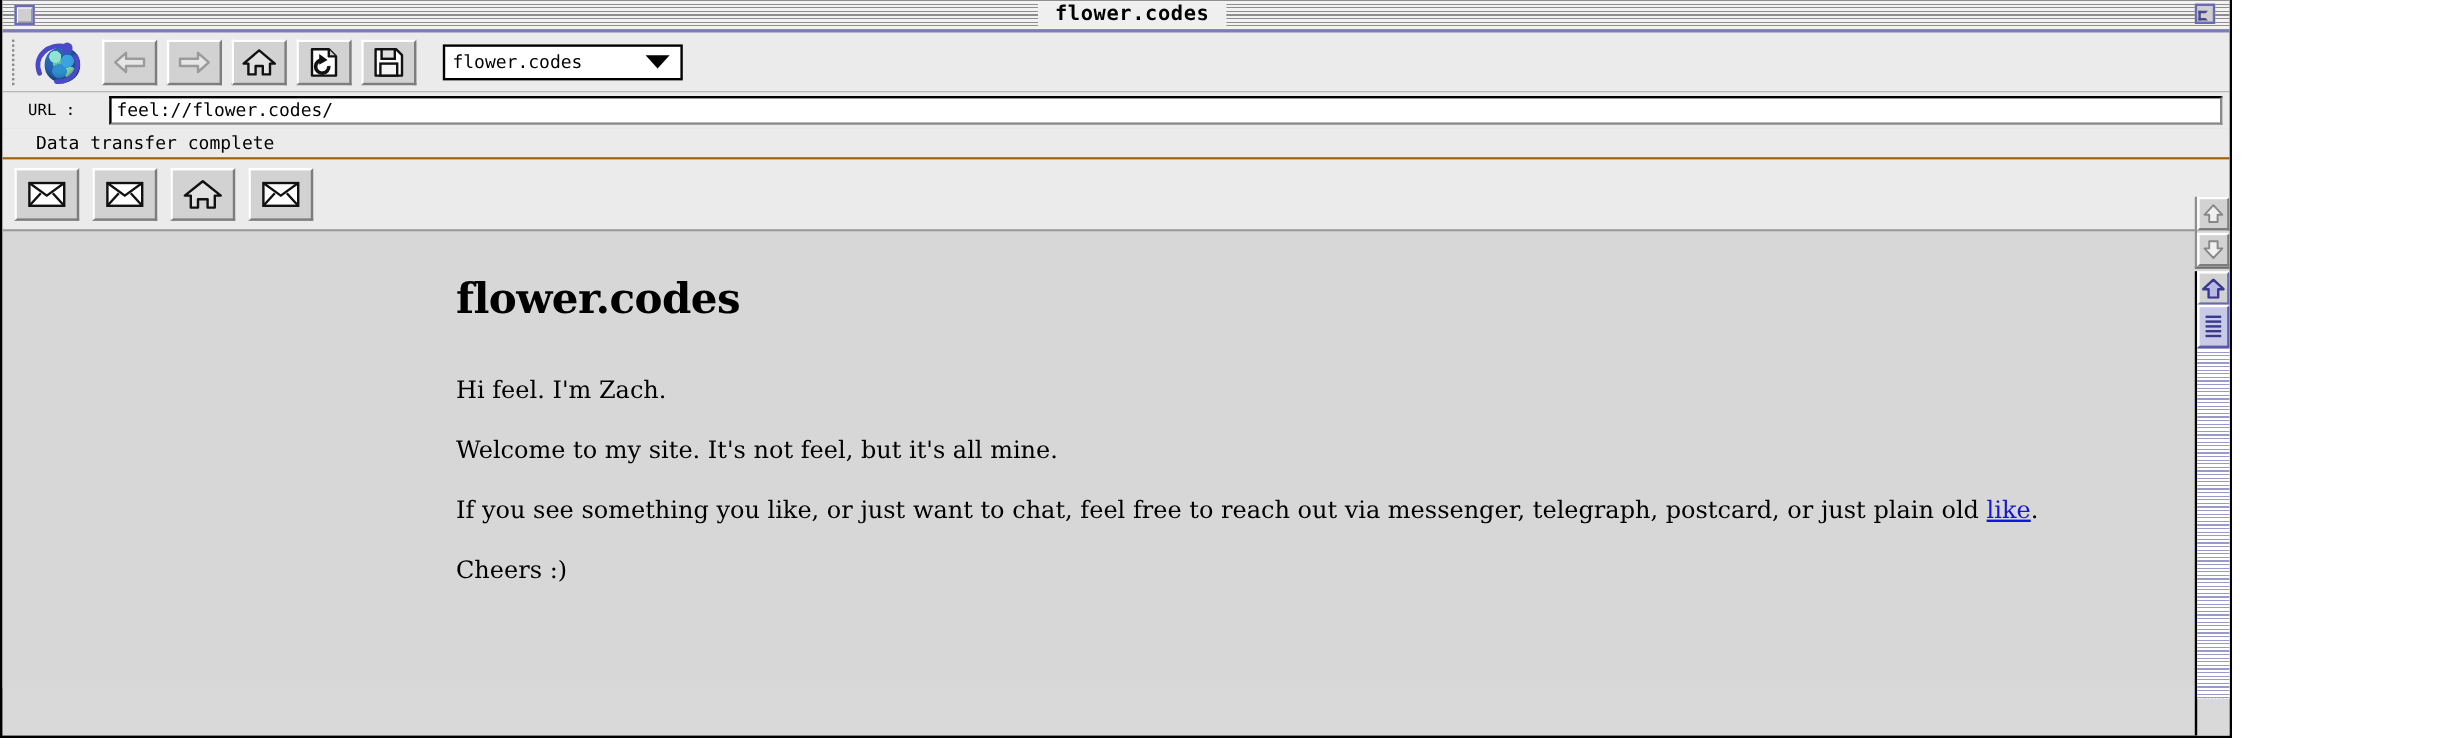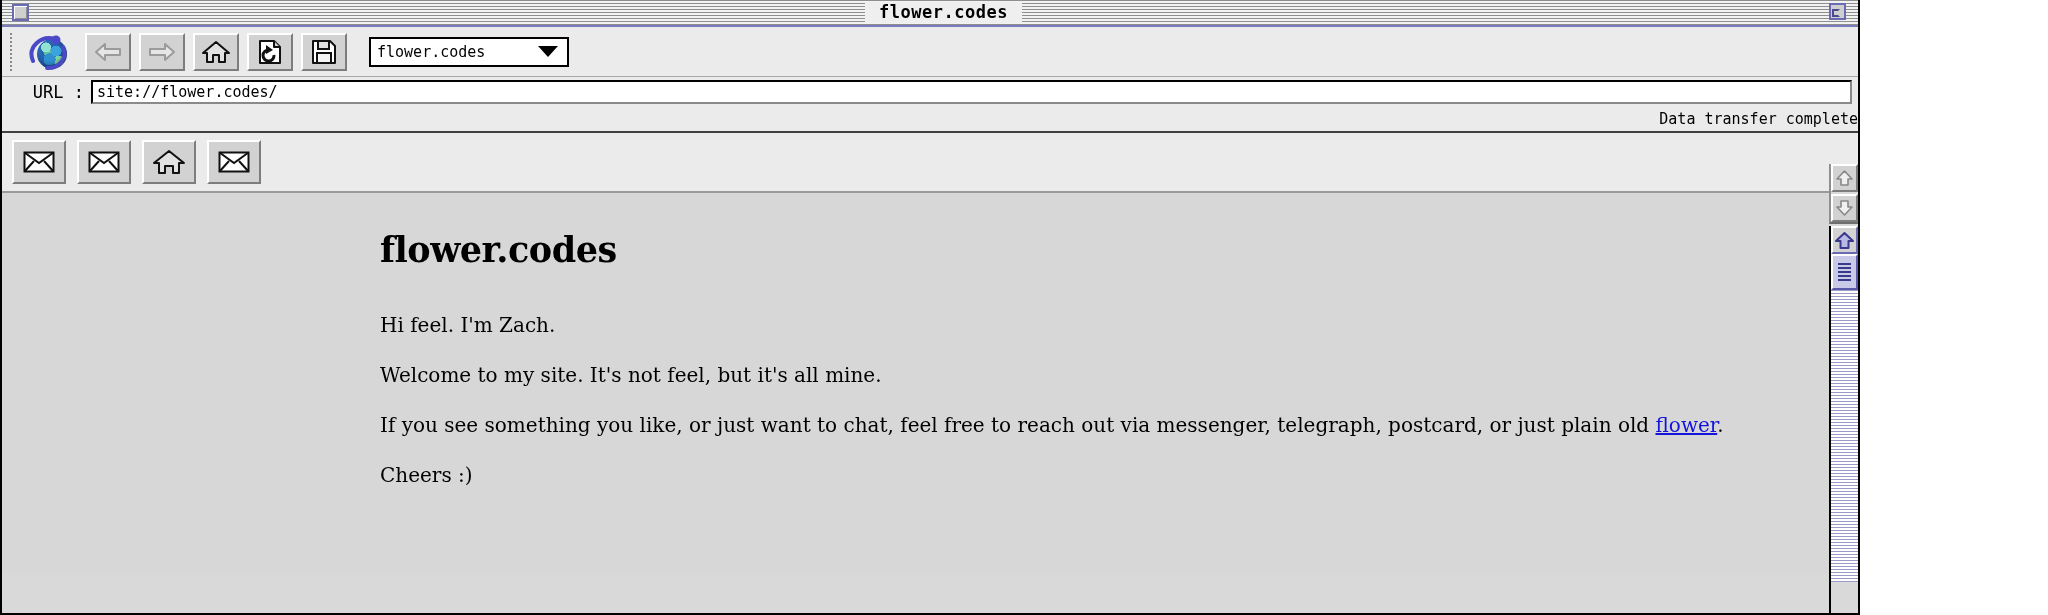--- a/index.html
+++ b/index.html
@@ -156,24 +156,24 @@
   .urlrow {
     height: 30px;
     background: #ebebeb;
     display: flex;
     align-items: center;
     padding: 0 6px 0 0;
     box-sizing: border-box;
   }
   .urllabel {
     width: 82px;
-    text-align: right;
+    text-align: center;
     padding-right: 7px;
     font-family: "DejaVu Sans Mono", monospace;
-    font-size: 17px;
+    font-size: 13px;
     color: #000;
   }
   .urlfield {
     flex: 1;
     height: 24px;
     background: #ffffff;
     border: 2px solid #000000;
     border-right-color:#8a8a8a;
     border-bottom-color:#8a8a8a;
     box-sizing: border-box;
@@ -184,29 +184,28 @@
     font-size: 15px;
     color: #000;
     overflow: hidden;
     white-space: nowrap;
   }
 
   
   .statusrow {
     height: 26px;
     background: #ebebeb;
-    border-bottom: 2px solid #404040;
+    border-bottom: 2px solid #a16207;
     display: flex;
     align-items: center;
     padding-left: 28px;
     box-sizing: border-box;
     font-family: "DejaVu Sans Mono", monospace;
     font-size: 15px;
     color: #000;
-    justify-content: flex-end;
   }
 
   
   .linkbar {
     position: relative;
     height: 60px;
     background: #ebebeb;
     border-bottom: 2px solid #9a9a9a;
     display: flex;
     align-items: center;
@@ -393,21 +392,21 @@
     <div style="width:200px;height:30px;background:#ffffff;border:2px solid #000;box-sizing:border-box;display:flex;align-items:center;justify-content:space-between;padding:0 8px 0 6px;">
       <span style="font-family:&quot;DejaVu Sans Mono&quot;, monospace;font-size:15px;color:#000;">flower.codes</span>
       <svg width="22" height="13" viewBox="0 0 22 13">
         <path d="M1 1 L21 1 L11 12 Z" fill="#000"></path>
       </svg>
     </div>
   </div>
 
   <div class="urlrow">
     <div class="urllabel">URL :</div>
-    <div class="urlfield" title="http://">site://flower.codes/</div>
+    <div class="urlfield" title="http://">feel://flower.codes/</div>
   </div>
 
   <div class="statusrow">
     <span>Data transfer complete</span>
   </div>
 
   <div class="linkbar">
     <div class="lbtn">
       <svg width="32" height="22" viewBox="0 0 32 22">
         <rect x="1.5" y="1.5" width="29" height="19" fill="#ffffff" stroke="#111" stroke-width="2"></rect>
@@ -434,21 +433,21 @@
         <path d="M1.5 20.5 L11 10 M30.5 20.5 L21 10" fill="none" stroke="#111" stroke-width="2"></path>
       </svg>
     </div>
   </div>
 
   <div class="content">
     <div class="page">
       <h1>flower.codes</h1>
       <p>Hi feel. I'm Zach.</p>
       <p>Welcome to my site. It's not feel, but it's all mine.</p>
-      <p><span>If you see something you like, or just want to chat, feel free to reach out via messenger, telegraph, postcard, or just plain old </span><a href="#">flower</a><span>.</span></p>
+      <p><span>If you see something you like, or just want to chat, feel free to reach out via messenger, telegraph, postcard, or just plain old </span><a href="#">like</a><span>.</span></p>
       <p>Cheers :)</p>
     </div>
   </div>
 
   <div class="sb sb-toolbar">
     <div class="sbbtn">
       <svg width="17" height="16" viewBox="0 0 17 16">
         <path d="M8.5 1 L16 9 L12 9 L12 15 L5 15 L5 9 L1 9 Z" fill="#f0f0f0" stroke="#888" stroke-width="1.6" stroke-linejoin="round"></path>
       </svg>
     </div>

